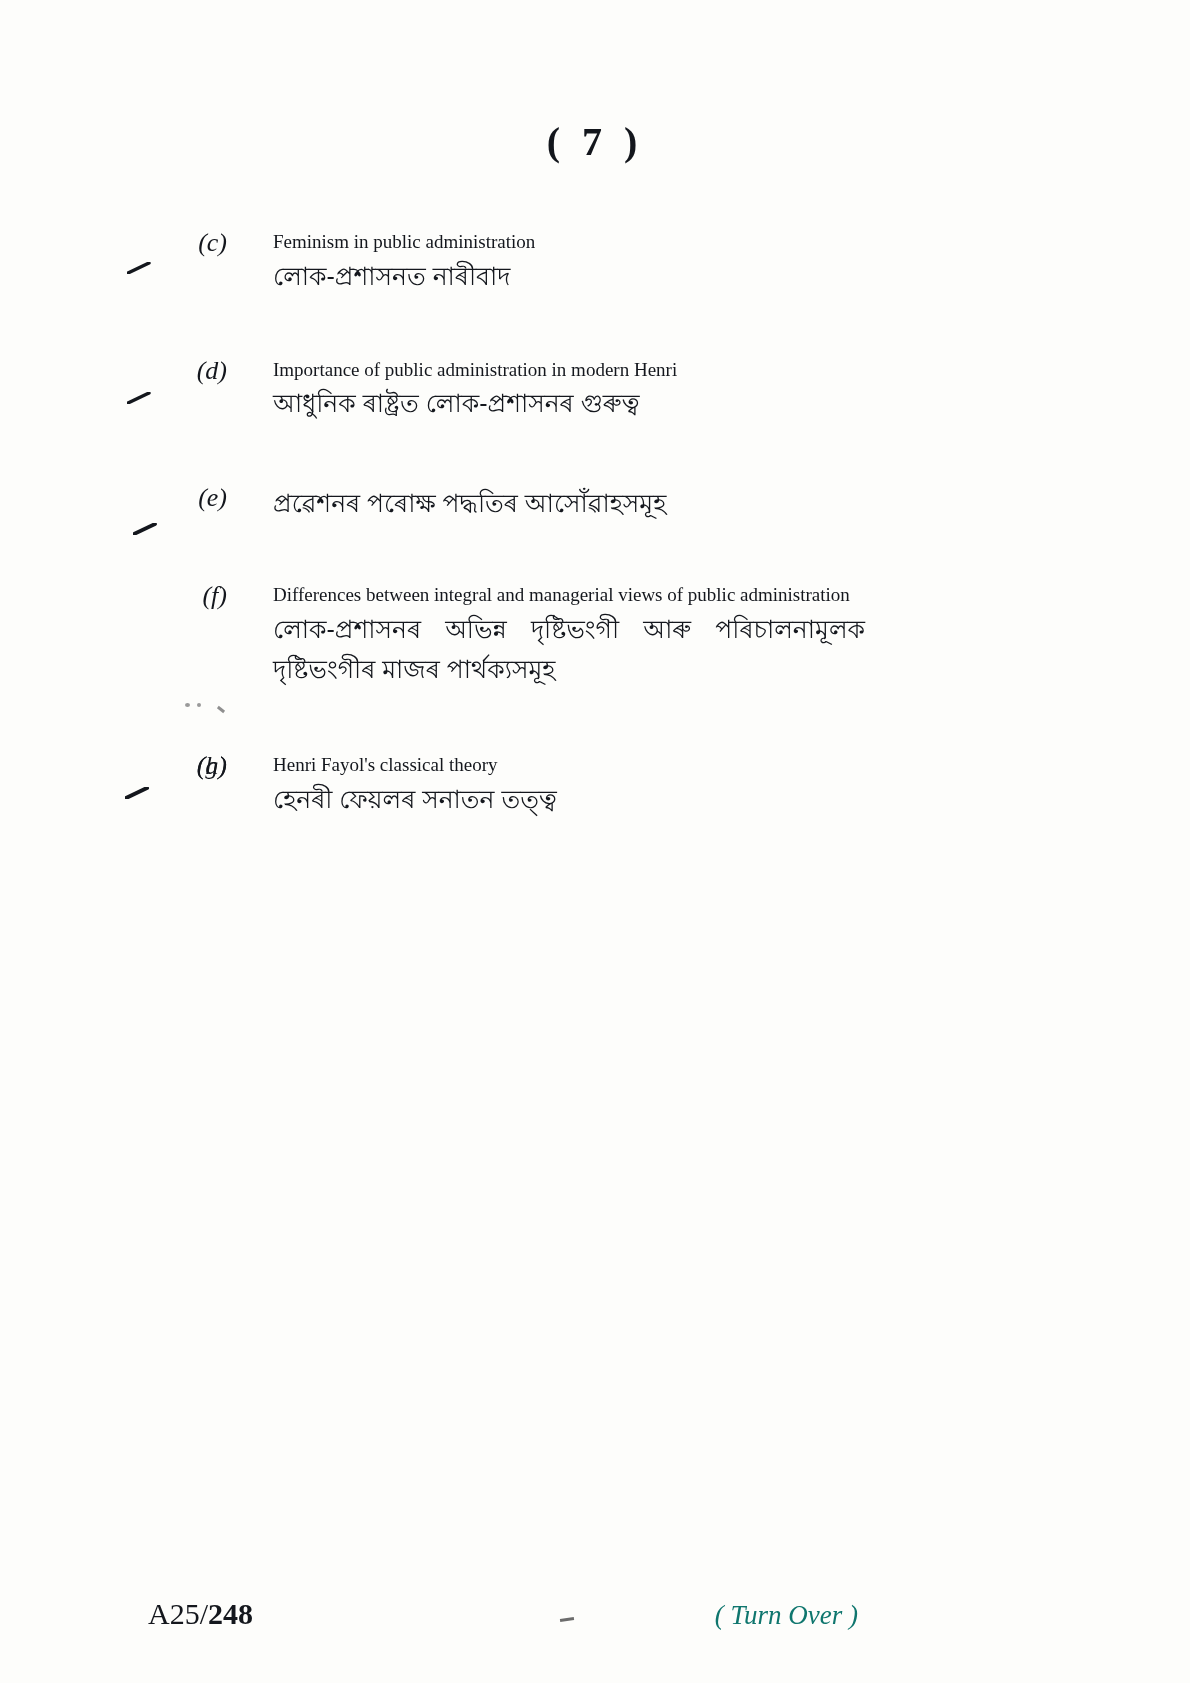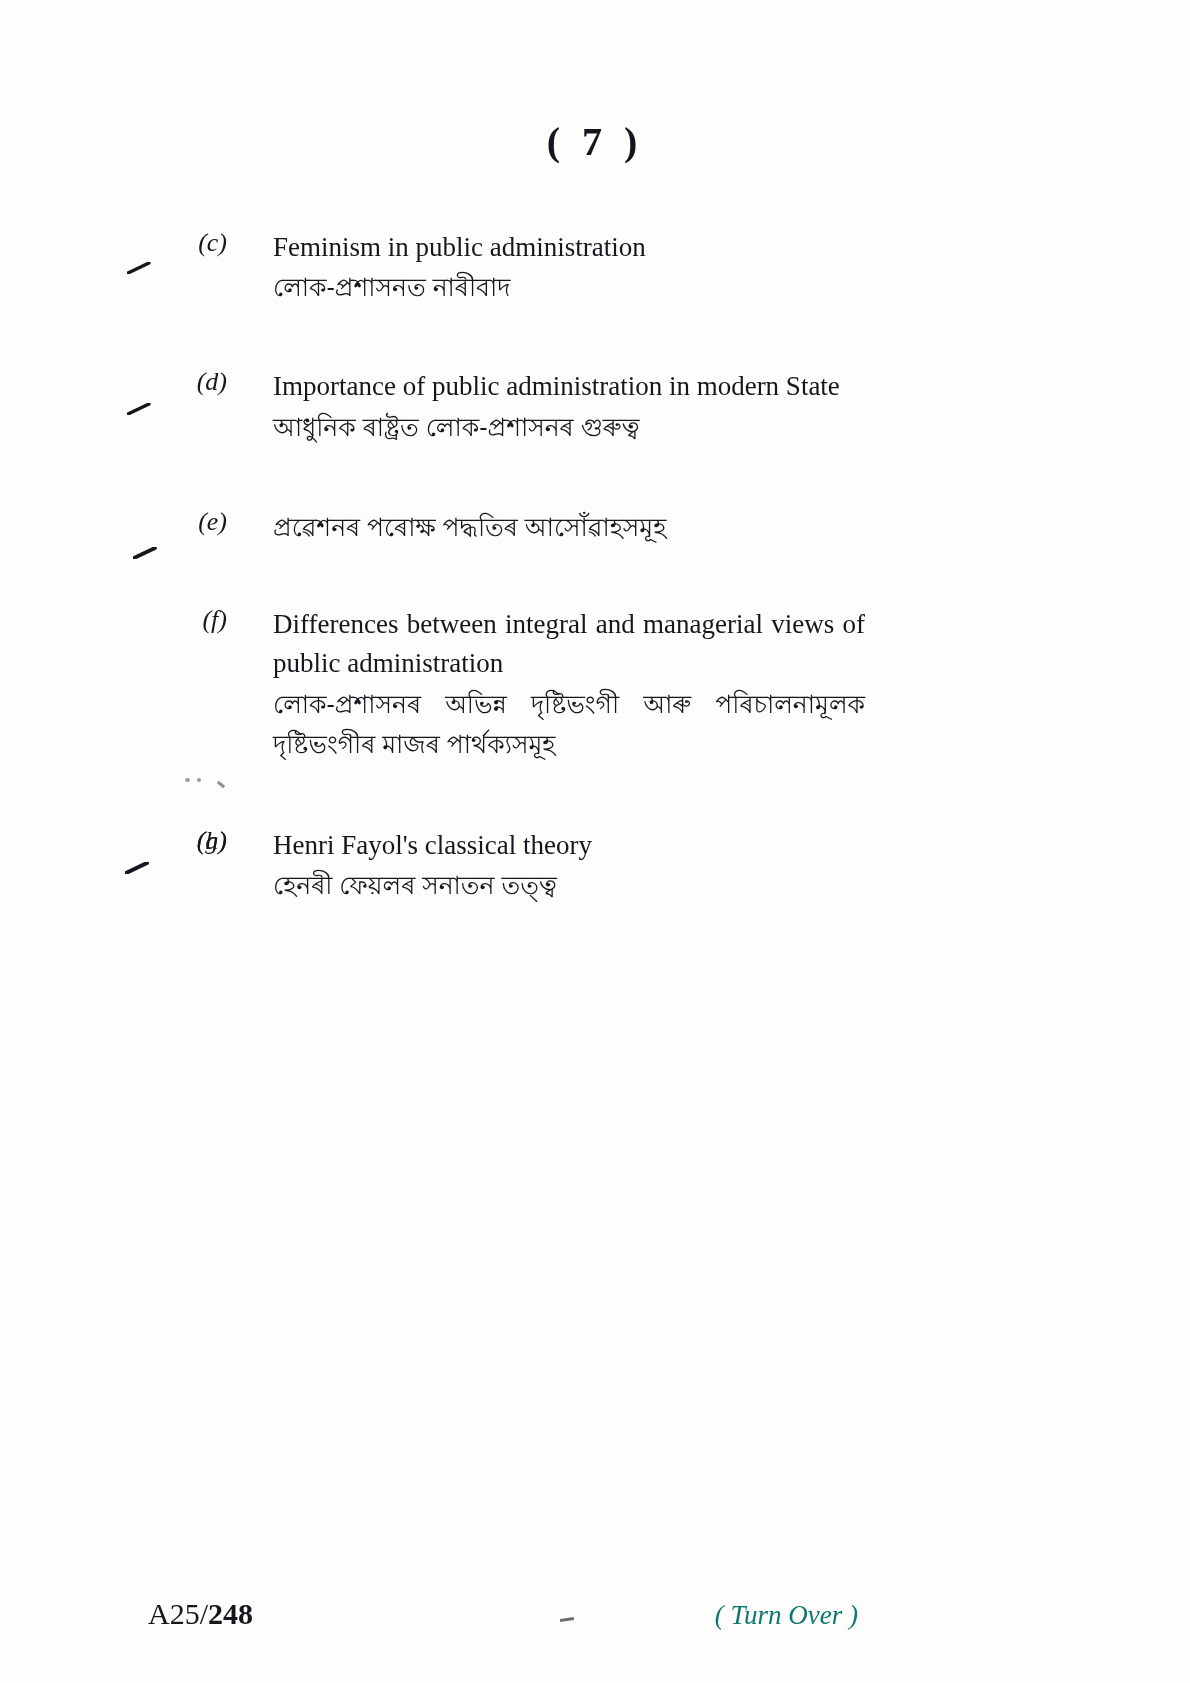--- a/index.html
+++ b/index.html
@@ -58,21 +58,21 @@
     font-size: 26px;
     color: #14171d;
     font-family: "Liberation Serif", "DejaVu Serif", serif;
   }
 
   .bodycol {
     margin-left: 108px;
   }
 
   .en {
-    font-size: 27px;
+    font-size: 19px;
     line-height: 1.46;
     text-align: justify;
     text-justify: inter-word;
     color: #14171d;
     font-family: "Liberation Serif", "DejaVu Serif", serif;
   }
   .en.nojust {
     text-align: left;
   }
 
@@ -156,21 +156,21 @@
         <div class="as nojust">লোক-প্ৰশাসনত নাৰীবাদ</div>
       </div>
     </div>
 
     <div class="qitem" style="margin-bottom:60px;">
       <svg class="tick" style="top:36px;" viewBox="0 0 26 12">
         <path d="M1 11 L22 1" stroke="#14171d" stroke-width="3.4" fill="none" stroke-linecap="round"></path>
       </svg>
       <div class="marker">(d)</div>
       <div class="bodycol">
-        <div class="en">Importance of public administration in modern State</div>
+        <div class="en">Importance of public administration in modern Henri</div>
         <div class="as nojust">আধুনিক ৰাষ্ট্ৰত লোক-প্ৰশাসনৰ গুৰুত্ব</div>
       </div>
     </div>
 
     <div class="qitem" style="margin-bottom:58px;">
       <svg class="tick" style="top:40px;left:-32px;" viewBox="0 0 26 12">
         <path d="M1 11 L22 1" stroke="#14171d" stroke-width="3.8" fill="none" stroke-linecap="round"></path>
       </svg>
       <div class="marker">(e)</div>
       <div class="bodycol">

